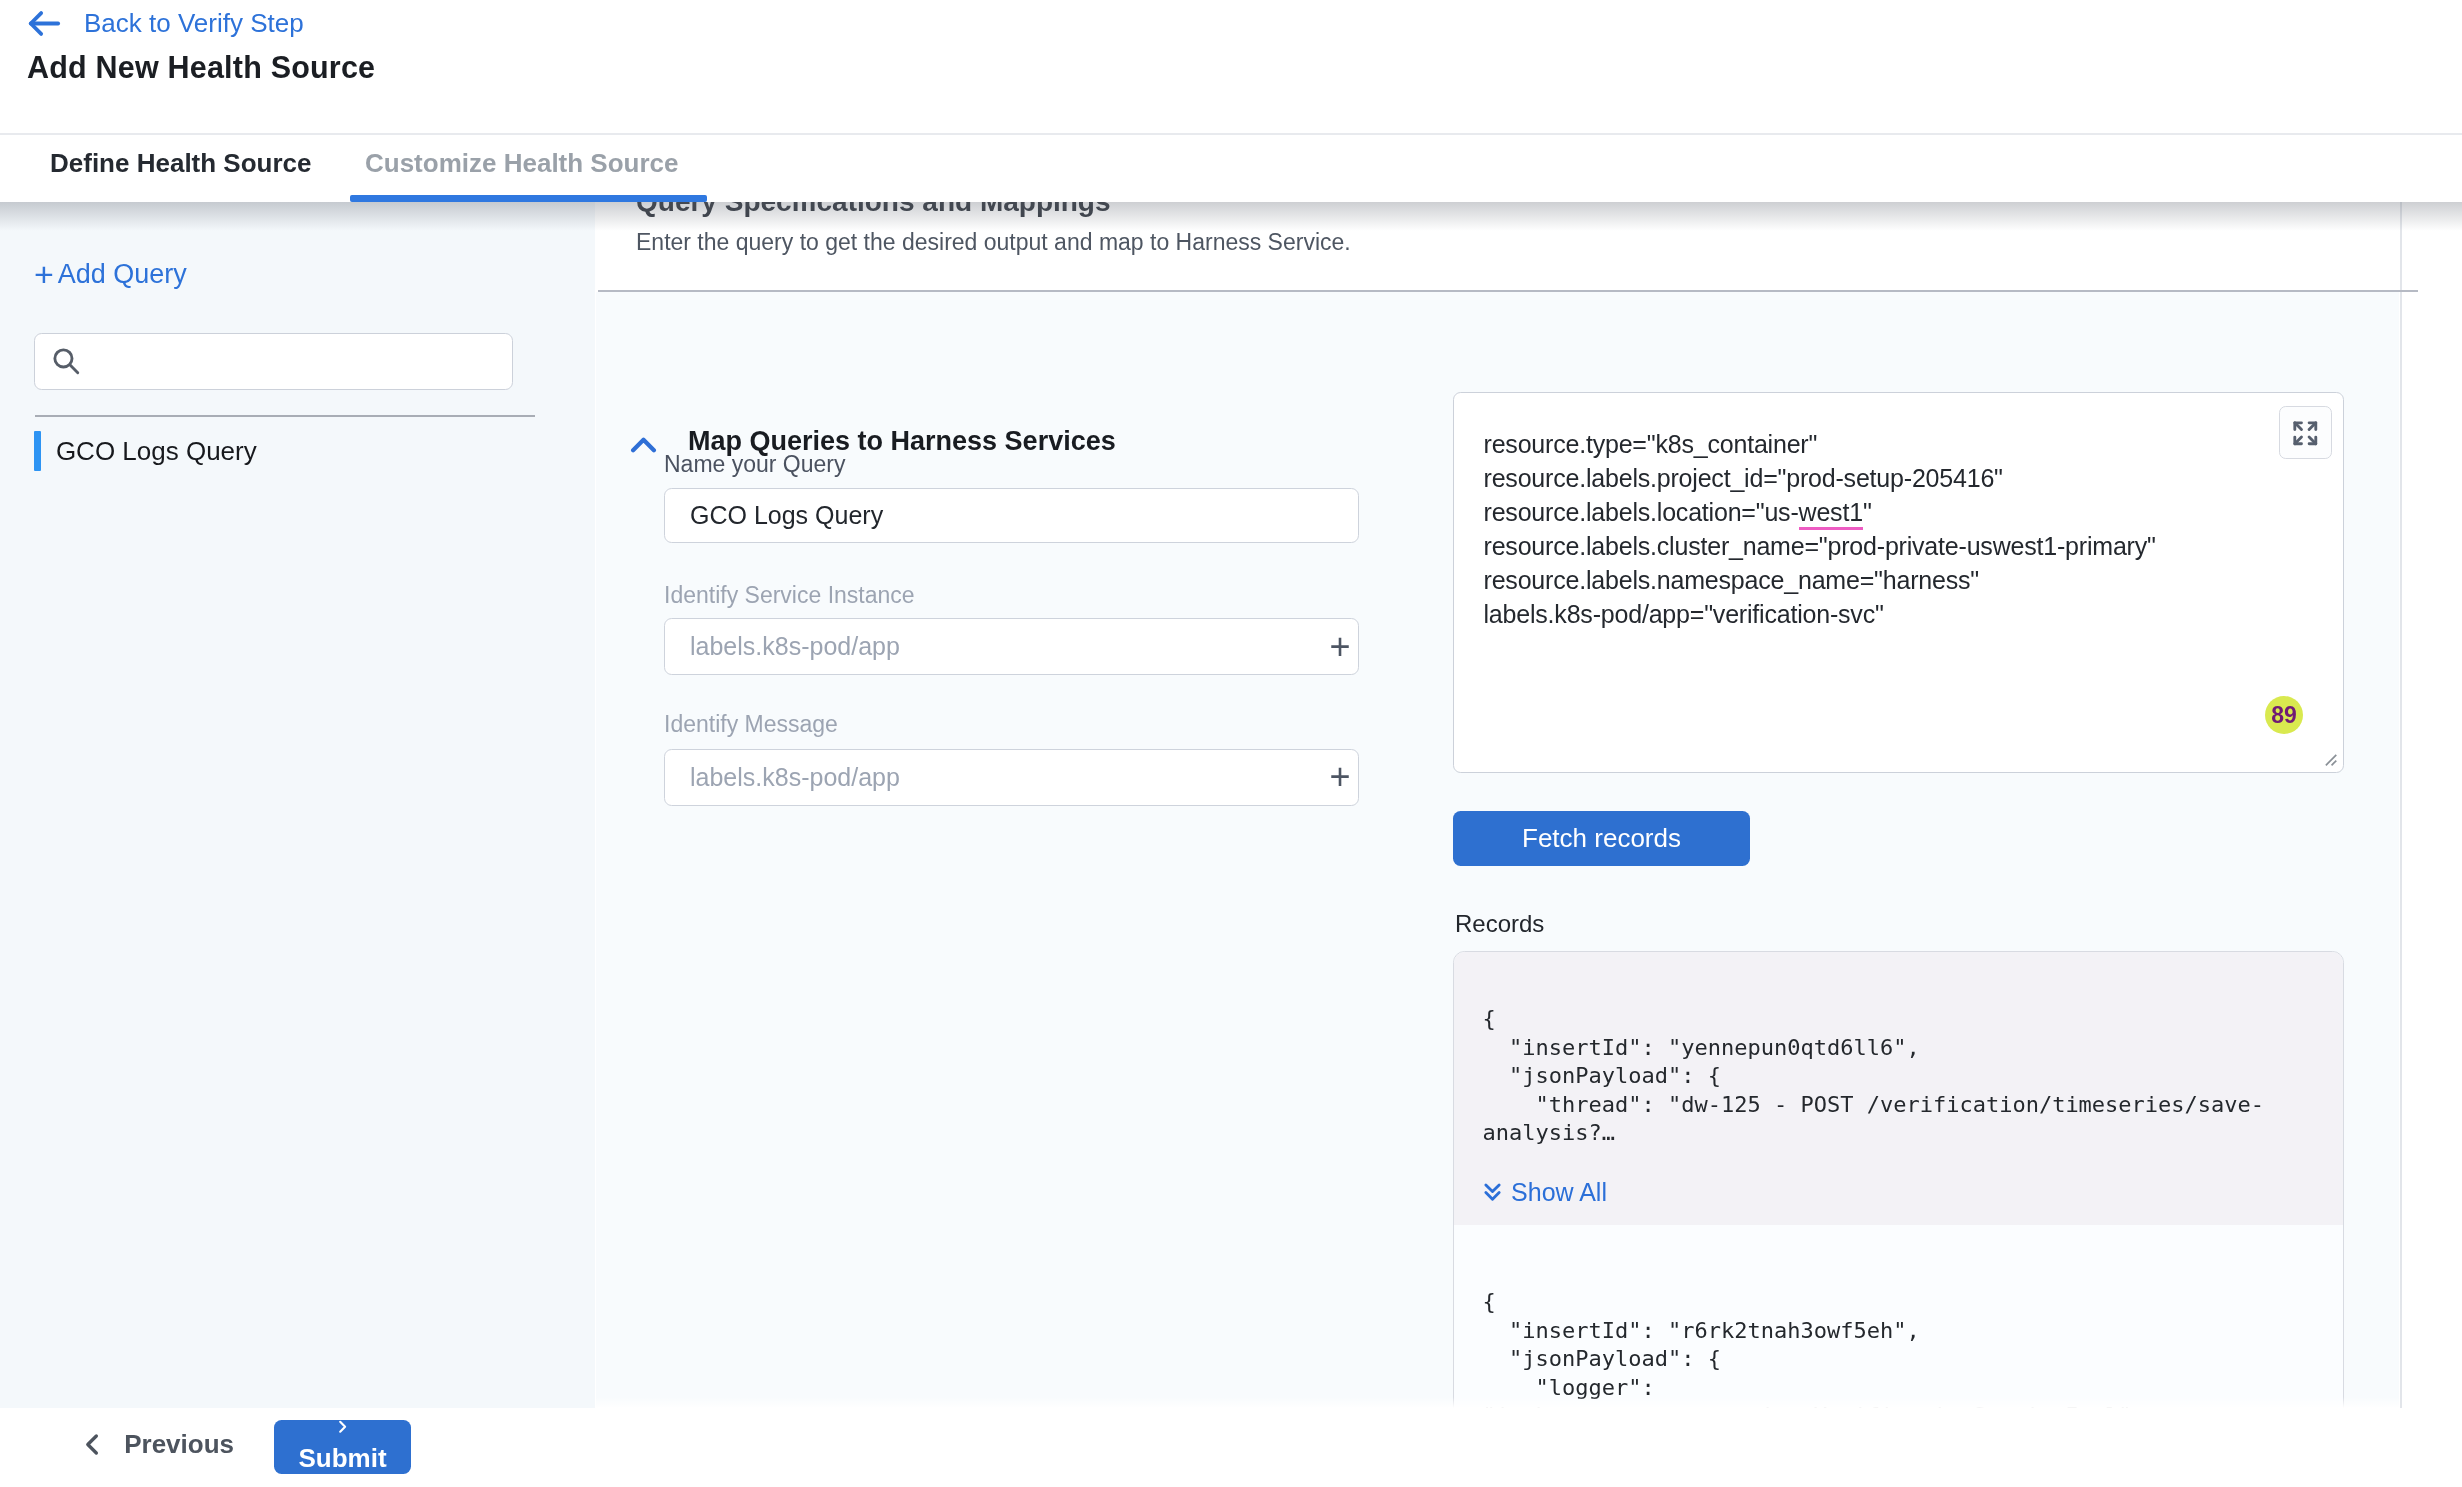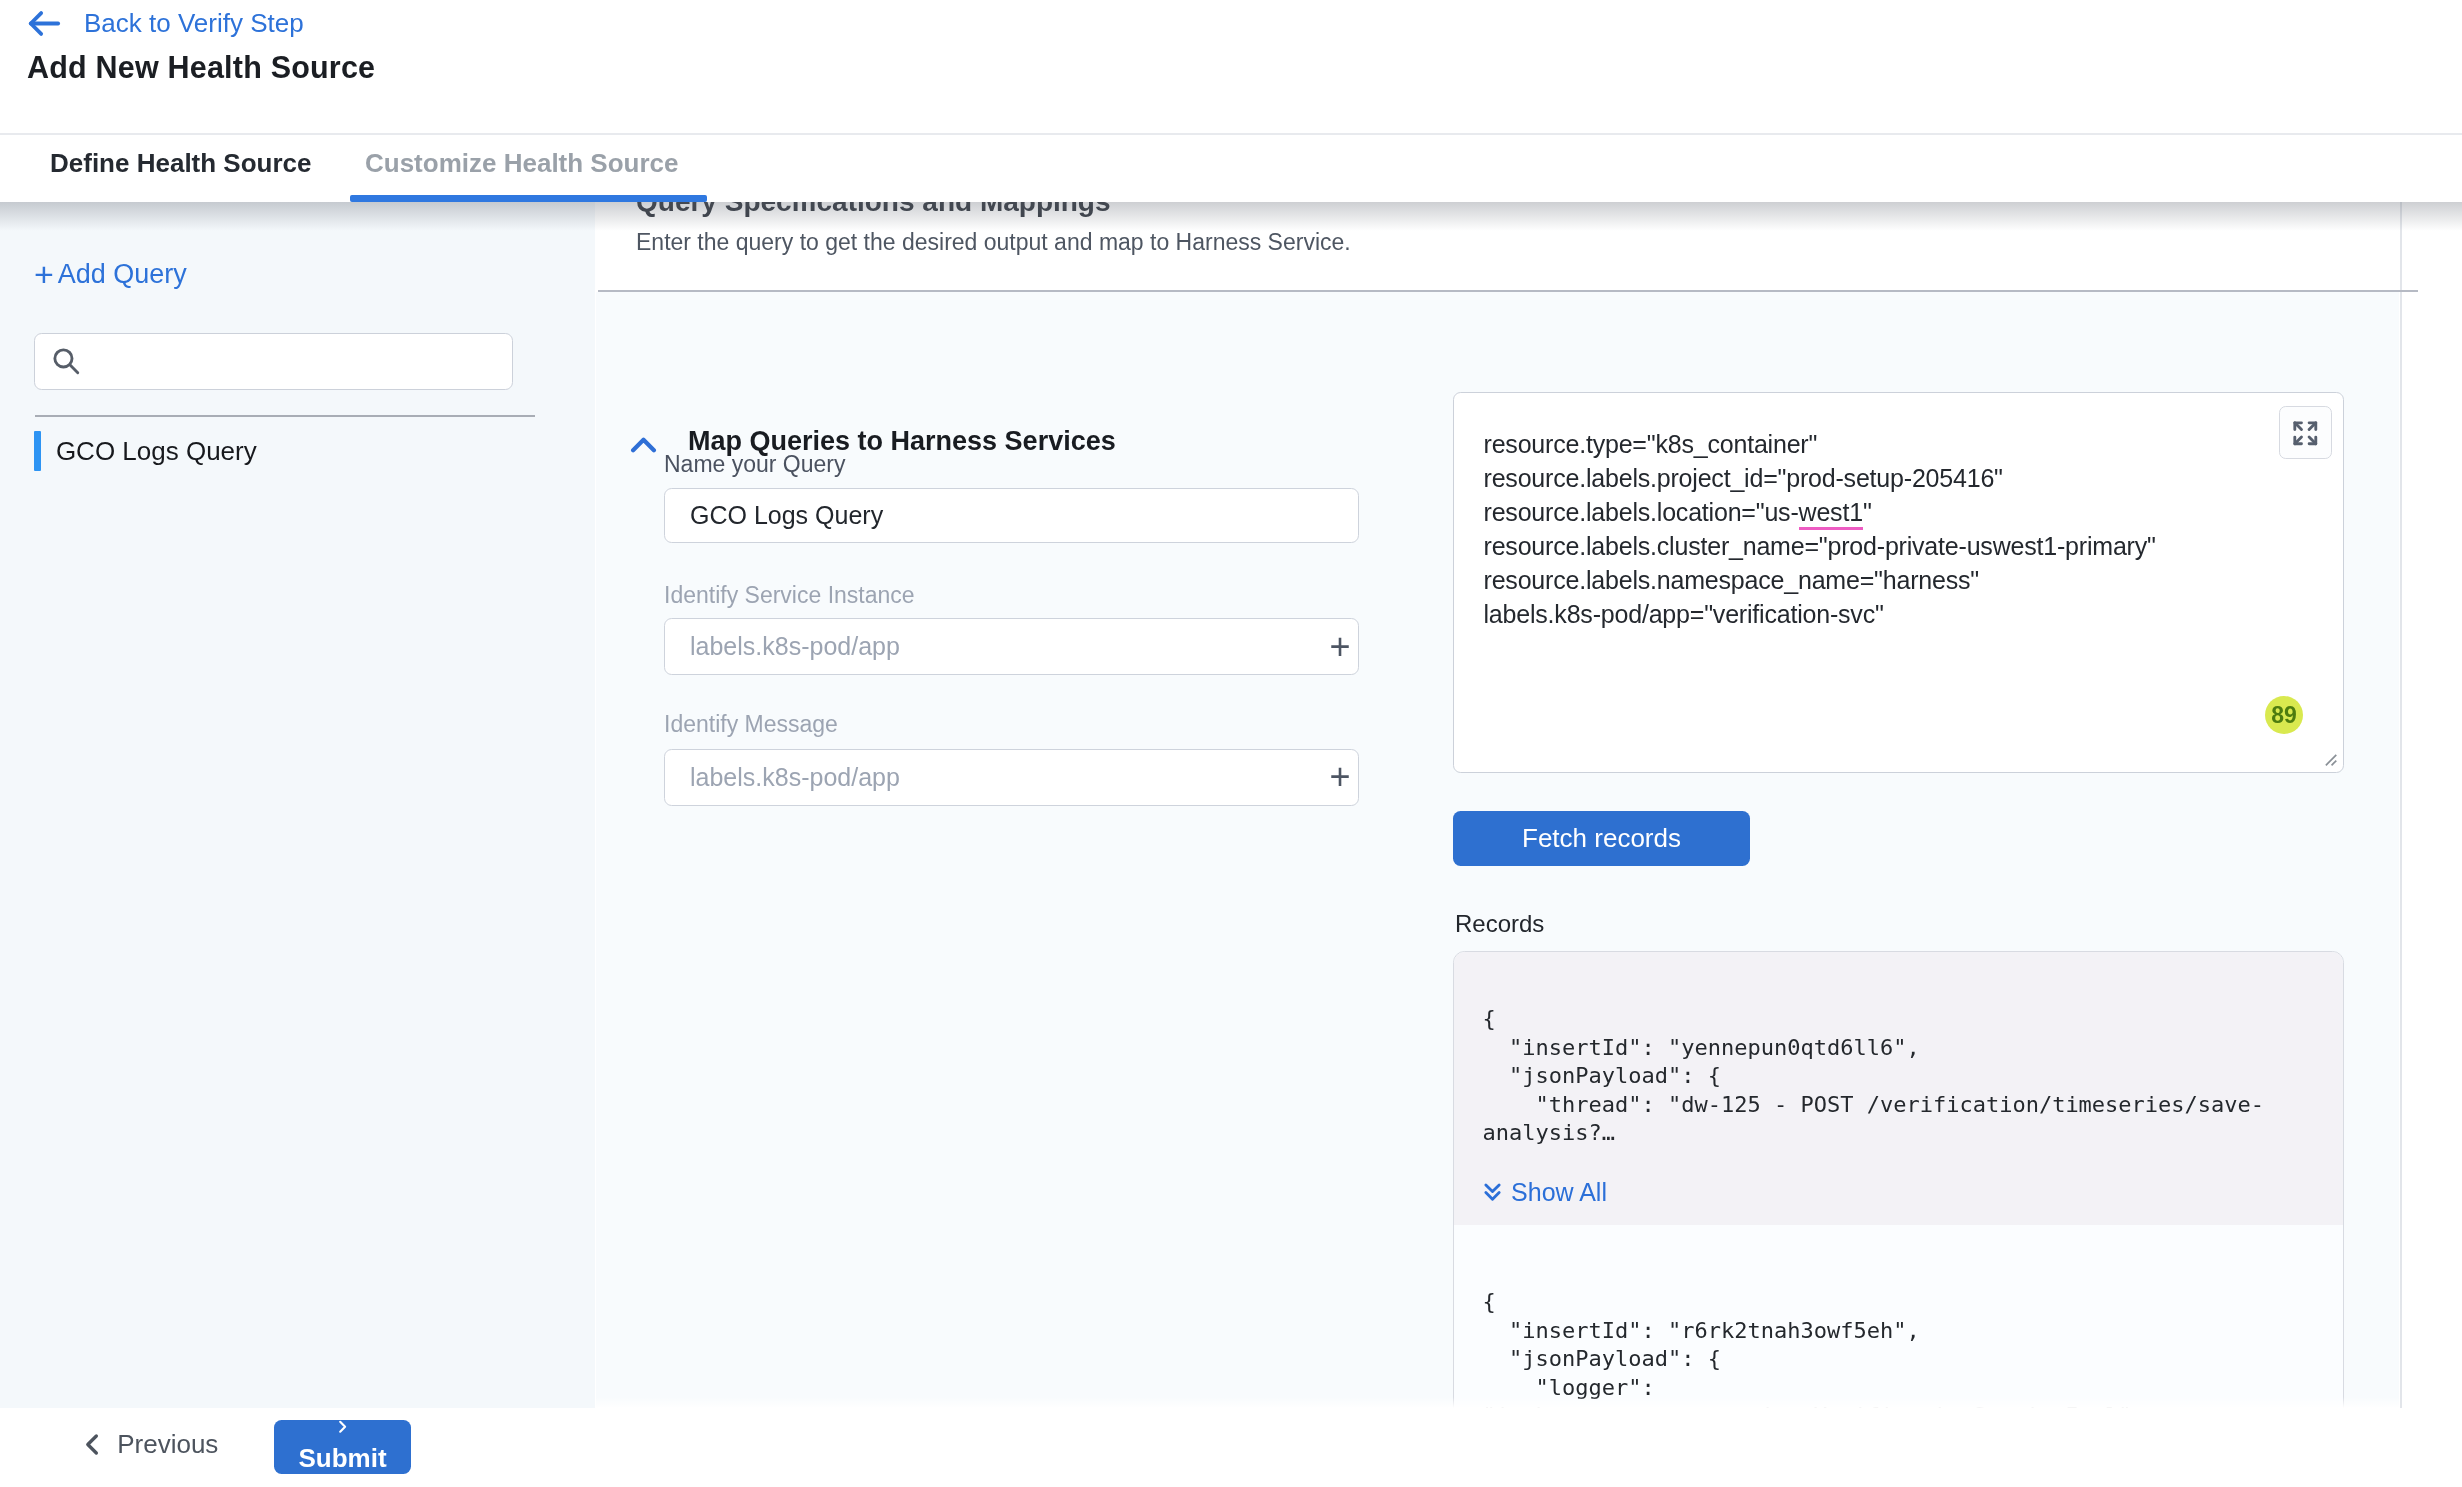--- a/index.html
+++ b/index.html
@@ -56,36 +56,36 @@
   .txt-input::placeholder { color:#9ca4b2; }
   .plus-btn { position:absolute; left:724px; width:42px; height:42px; font-size:36px; font-weight:300; color:#4d5563; display:flex; align-items:center; justify-content:center; cursor:pointer; }
 
   
   .query-label { position:absolute; top:150px; left:860px; font-size:24px; color:#22262c;margin-top:44px; }
   .query-box { position:absolute; top:190px; left:858px; width:891px; height:381px; background:#fff; border:1.9px solid #ccd1da; border-radius:7.6px; }
   .expand-btn { position:absolute; top:13.3px; right:11.4px; width:53px; height:53px; background:#fcfdfe; border:1.9px solid #d7dae1; border-radius:6.7px; display:flex; align-items:center; justify-content:center; cursor:pointer; }
   .query-lines { position:absolute; top:34px; left:29.5px; right:76px; font-size:25px; line-height:34px; color:#24282e; letter-spacing:-0.2px; }
   .query-lines > div { white-space:pre; }
   .misspelled { border-bottom:3.8px solid #ee5cc3; padding-bottom:1px; }
-  .char-badge { position:absolute; right:40px; bottom:38px; width:38px; height:38px; border-radius:50%; background:#d9e94f; color:#4d7c0f; font-size:23px; font-weight:700; display:flex; align-items:center; justify-content:center; }
+  .char-badge { position:absolute; right:40px; bottom:38px; width:38px; height:38px; border-radius:50%; background:#d9e94f; color:#701a75; font-size:23px; font-weight:700; display:flex; align-items:center; justify-content:center; }
   .resize-grip { position:absolute; right:4.8px; bottom:4.8px; }
   .fetch-btn { position:absolute; top:609px; left:858px; width:297px; height:55px; background:#2e70d0; border:none; border-radius:7.6px; color:#fff; font-size:26px; font-weight:500; font-family:"Liberation Sans",sans-serif; cursor:pointer; }
 
   .records-label { position:absolute; top:708px; left:860px; font-size:24px; color:#22262c; }
   .records-box { position:absolute; top:749px; left:858px; width:891px; height:609px; background:#fbfdff; border:1.9px solid #d8dbe2; border-radius:11.4px; overflow:hidden; }
   .record-first { position:relative; width:100%; height:273px; background:#f3f2f6; border-radius:9.5px 9.5px 0 0; padding:53px 25px 0 28.6px; }
   .code-lines { font-family:"DejaVu Sans Mono","Liberation Mono",monospace; font-size:22px; line-height:28.6px; color:#24282d; }
   .code-lines > div { white-space:pre; overflow:hidden; }
   .show-all { display:flex; align-items:center; gap:9.5px; margin-top:30.5px; color:#2b6fd8; font-size:25px; cursor:pointer; width:fit-content; }
   .record-second { position:absolute; top:336px; left:28.6px; right:25px; }
   .record-second .code-lines { line-height:28.6px; }
 
   
   .footer { position:absolute; top:1408px; left:0; width:100%; height:79px; background:#fff; }
-  .prev-btn { position:absolute; left:84px; top:21px; display:flex; align-items:center; gap:18px; color:#4d545e; font-size:26px; font-weight:400; cursor:pointer; }
+  .prev-btn { position:absolute; left:84px; top:21px; display:flex; align-items:center; gap:25px; color:#4d545e; font-size:26px; font-weight:700; cursor:pointer; }
   .submit-btn { position:absolute; left:274px; top:12.4px; width:137px; height:54px; background:#2e70d0; border:none; border-radius:7.6px; color:#fff; display:flex; align-items:center; justify-content:center; gap:9.5px; font-size:26px; font-weight:600; font-family:"Liberation Sans",sans-serif; cursor:pointer;flex-direction:column; }
 </style>
 </head>
 <body>
 
 <div id="app">
 
   <div>
     <div class="back-link">
       <svg width="34" height="27" viewBox="0 0 36 28">

